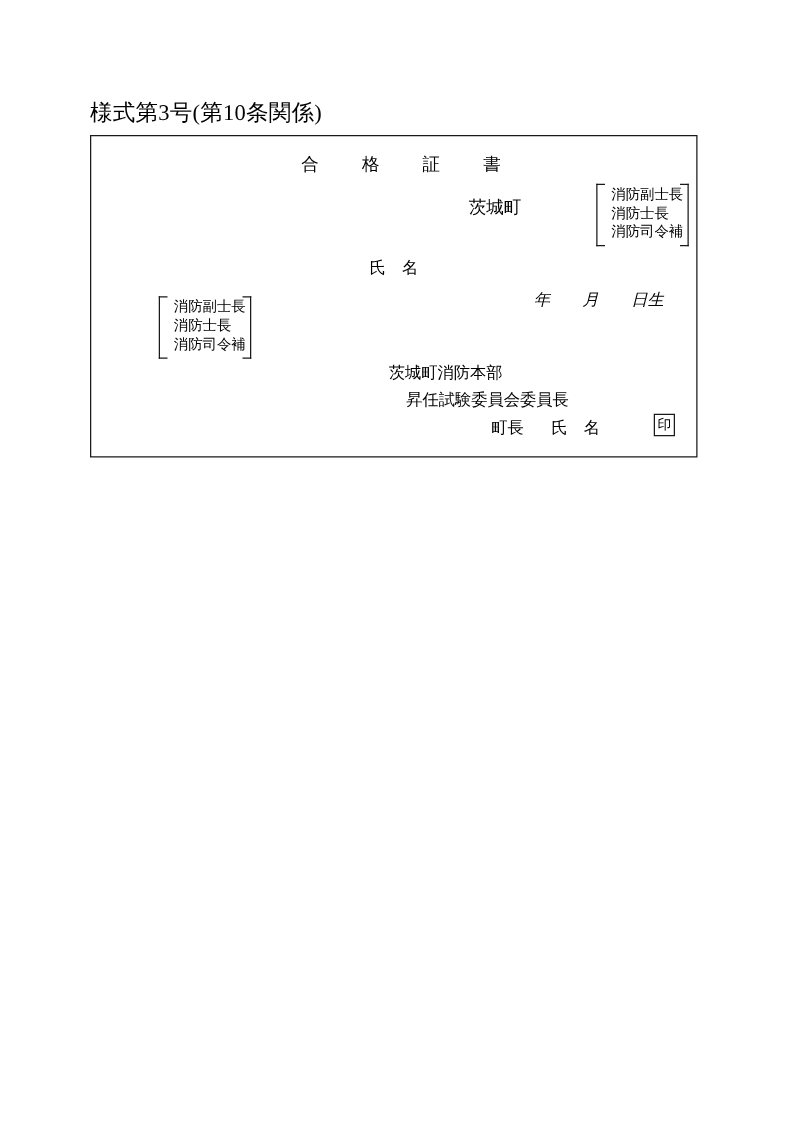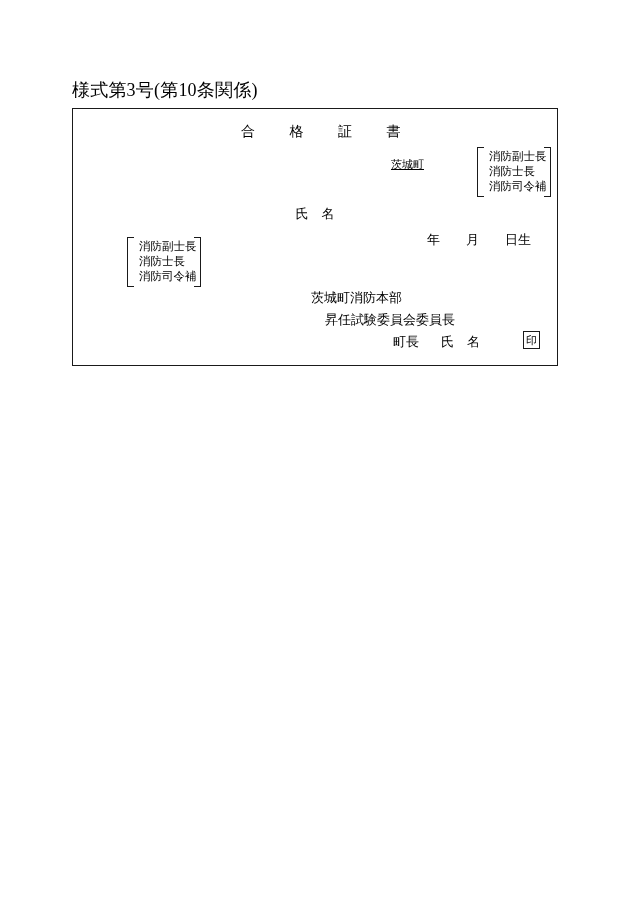--- a/index.html
+++ b/index.html
@@ -44,25 +44,24 @@
     top: 14px;
     text-align: center;
     font-size: 14px;
     letter-spacing: 0.5px;
   }
   .title span { display: inline-block; }
   .title .sp { display: inline-block; width: 34px; }
 
   .town-line {
     position: absolute;
-    left: 318px;
+    left: 302px;
     top: 48px;
-    font-size: 11px;
-    white-space: nowrap;
-    text-decoration: underline;
+    font-size: 14px;
+    white-space: nowrap;
   }
 
   
   .rank-group {
     position: absolute;
     font-size: 11.5px;
     line-height: 1.32;
     padding: 2px 4px 2px 12px;
     white-space: nowrap;
     margin-left: 32px;
@@ -99,20 +98,21 @@
     font-size: 13px;
   }
 
   .date-line {
     position: absolute;
     left: 0;
     right: 26px;
     top: 122px;
     text-align: right;
     font-size: 13px;
+    font-style: italic;
   }
   .date-line .g { display: inline-block; width: 26px; }
 
   .statement {
     position: absolute;
     left: 112px;
     top: 143px;
     font-size: 13px;
     white-space: nowrap;
   }

